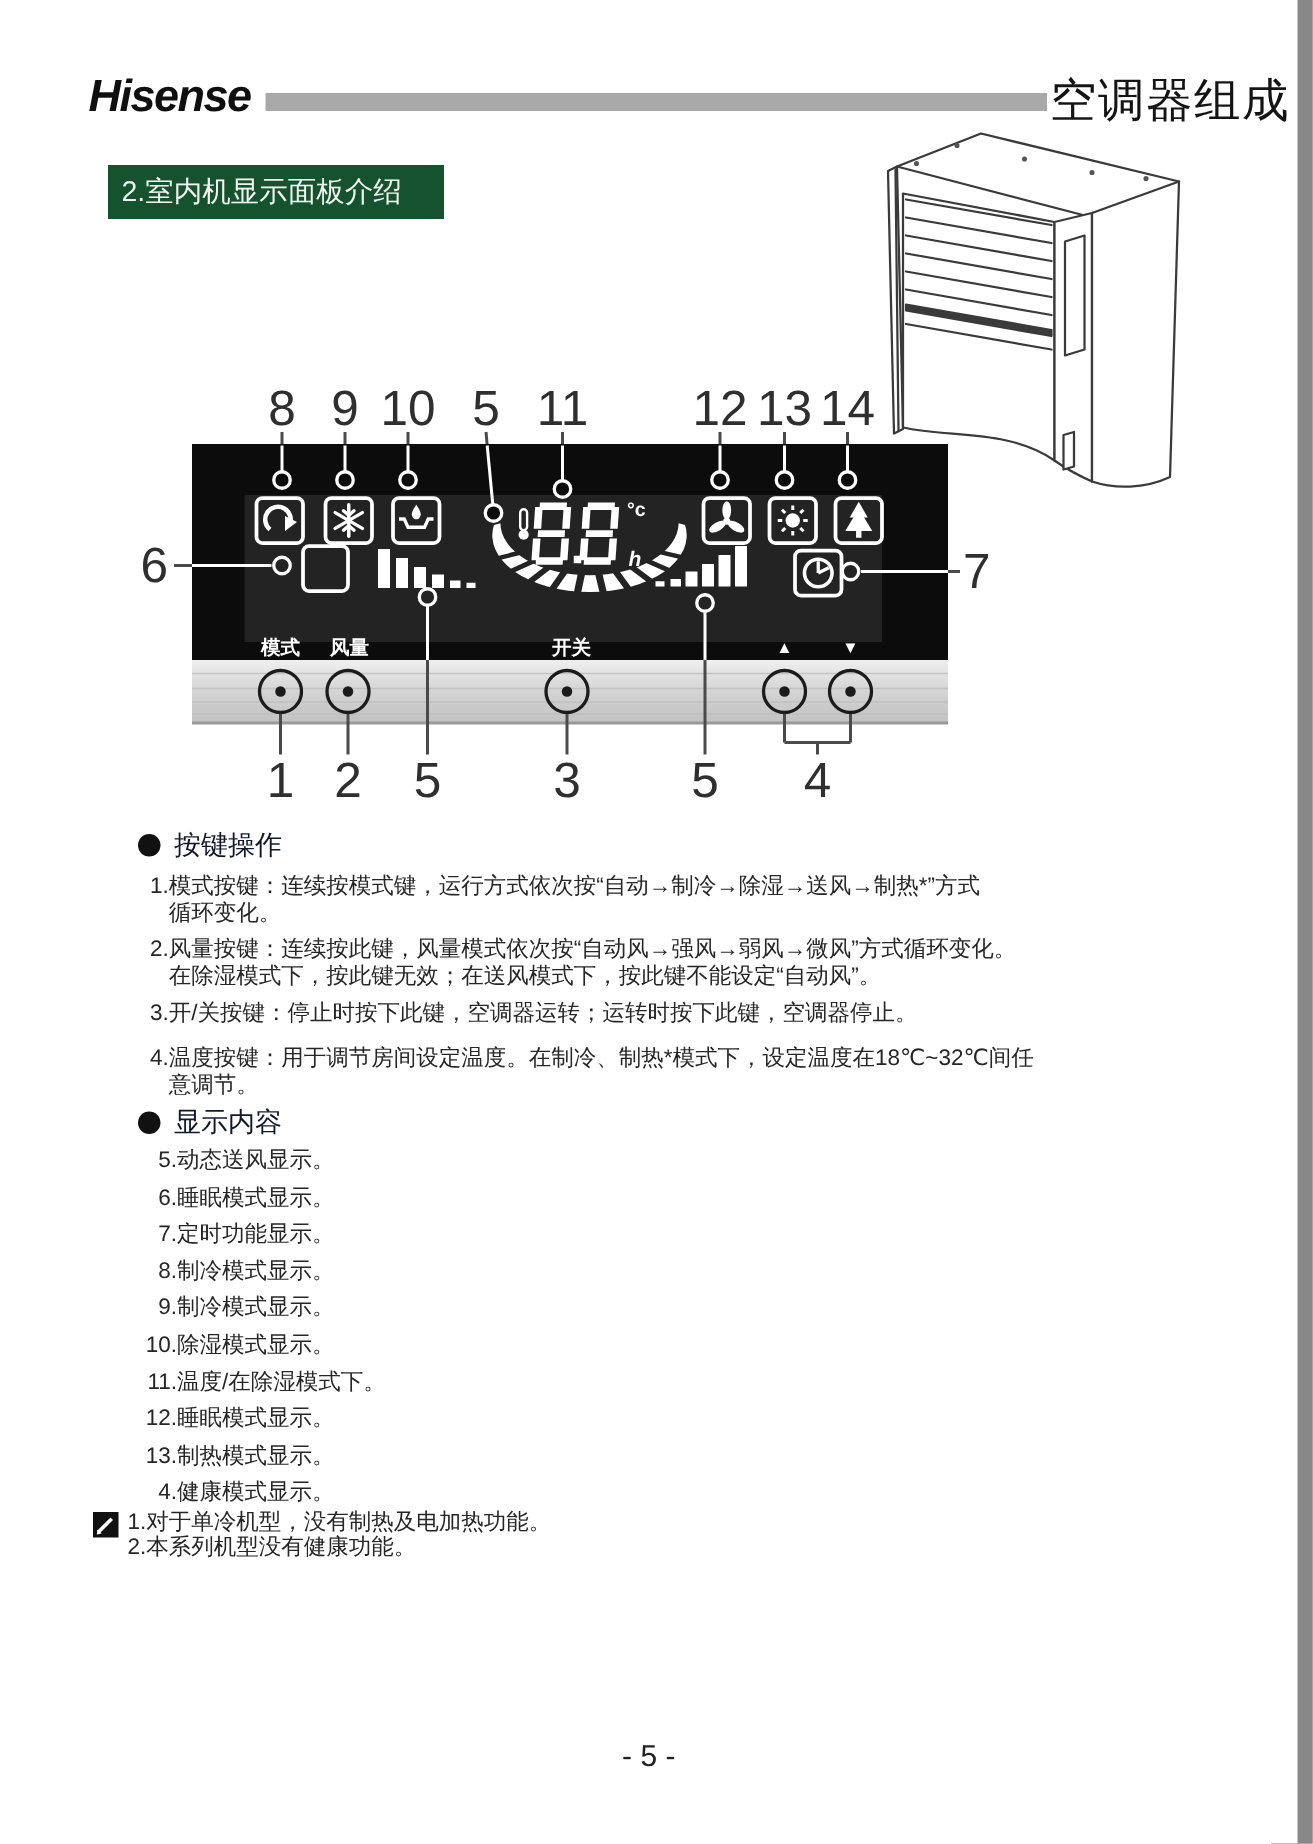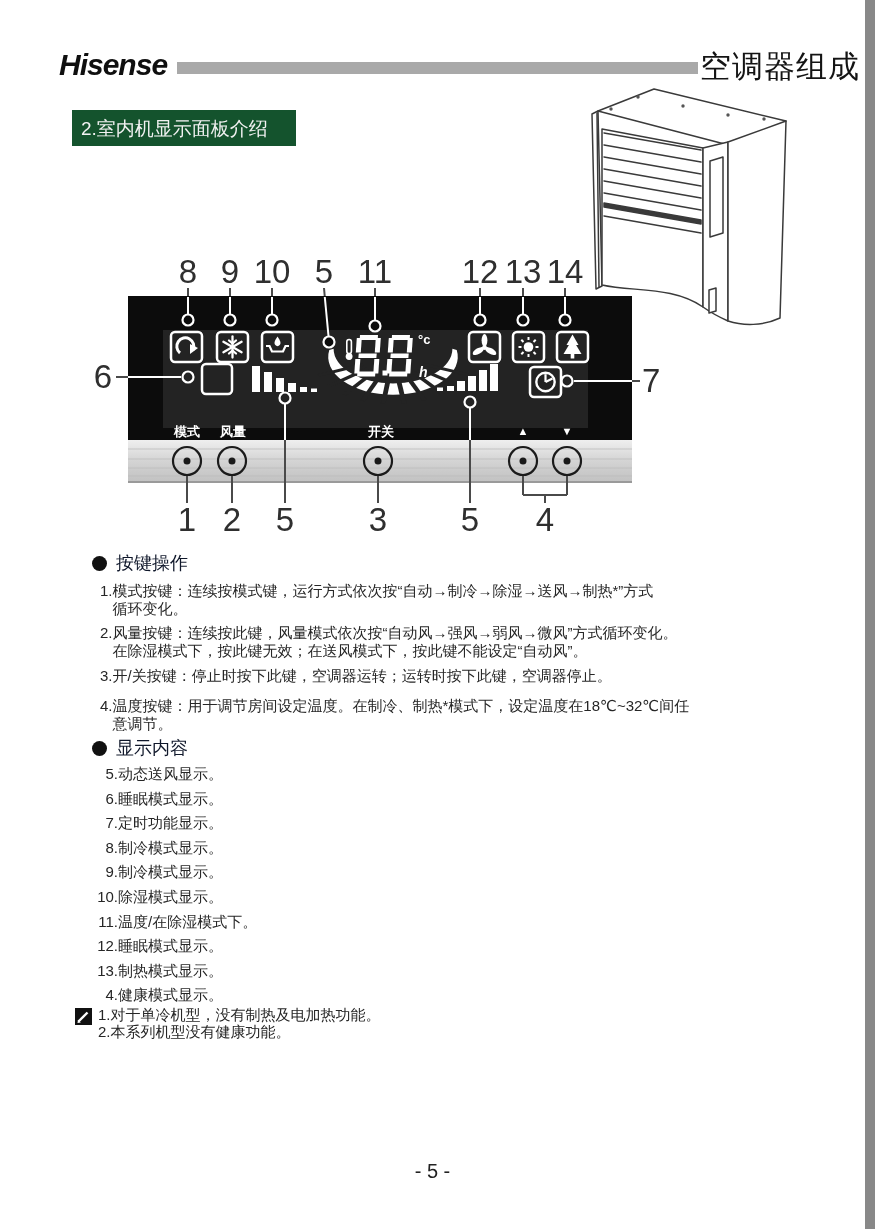--- a/index.html
+++ b/index.html
@@ -17,21 +17,21 @@
   .plabel{font-size:13px;font-weight:bold;fill:#fff;}
   .parrow{font-size:11px;fill:#fff;}
   .sec-h{position:absolute;left:92px;display:flex;align-items:center;font-size:18px;color:#0f172a;}
   .sec-h .bullet{width:15px;height:15px;border-radius:50%;background:#111;margin-right:9px;}
   .kitem{position:absolute;left:100px;display:flex;font-size:15px;line-height:17.5px;color:#262626;}
   .kitem .n{white-space:nowrap;}
   .kitem .ln{white-space:nowrap;}
   .dlist{position:absolute;left:96px;top:762px;}
   .drow{display:flex;height:24.6px;line-height:24.6px;font-size:15px;color:#262626;}
   .drow .n{width:22px;text-align:right;white-space:nowrap;}
-  .note{position:absolute;left:75px;top:1007px;display:flex;font-size:15px;line-height:16.5px;color:#262626;}
+  .note{position:absolute;left:62px;top:1007px;display:flex;font-size:15px;line-height:16.5px;color:#262626;}
   .note .nlines{margin-left:5px;}
   .note .nlines div{white-space:nowrap;}
   .pageno{position:absolute;left:0;top:1160px;width:100%;text-align:center;font-size:20px;color:#222;}
 </style>
 </head>
 <body>
 
 <div class="page">
 
   <div class="logo">Hisense</div>

